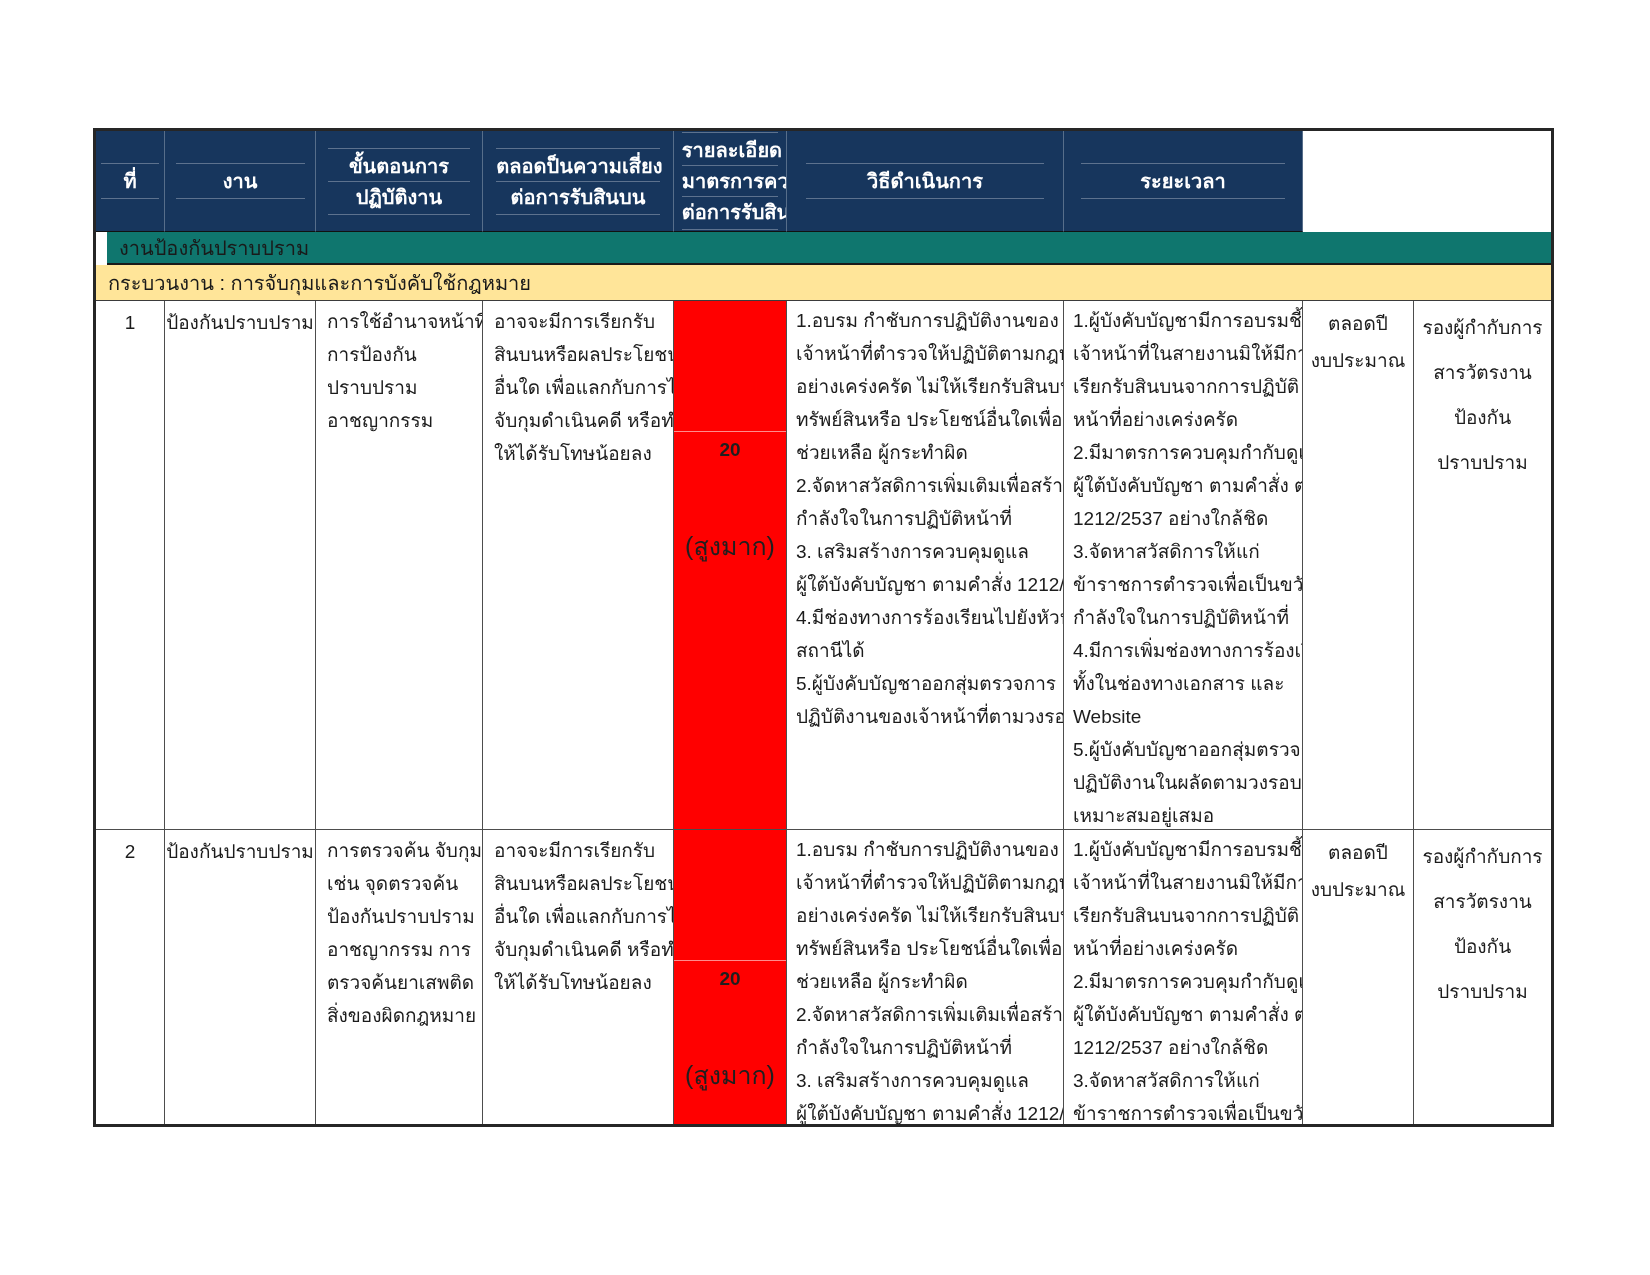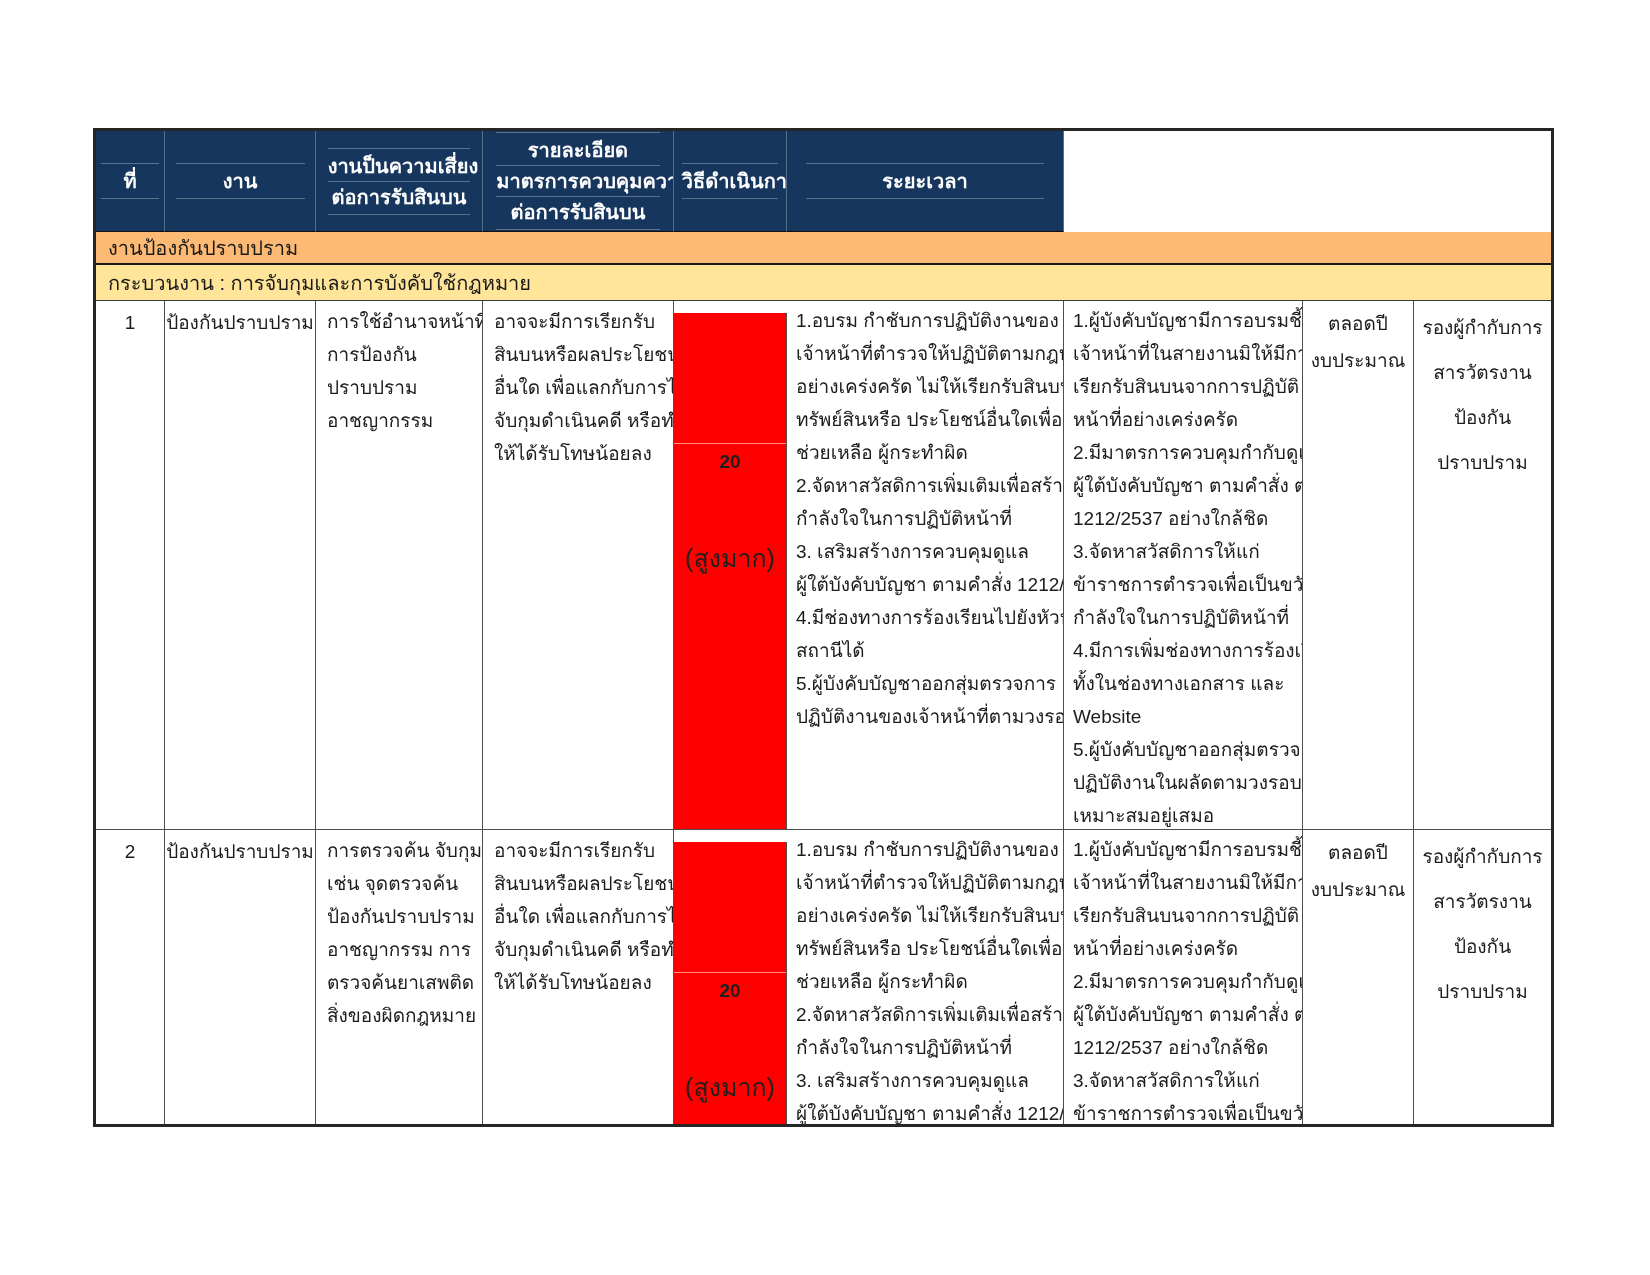--- a/index.html
+++ b/index.html
@@ -36,40 +36,40 @@
   }
   .hl{padding:3px 0;text-align:center;line-height:24px;white-space:nowrap;}
   .hl + .hl{border-top:1px solid rgba(255,255,255,.30);}
   
   .band{
     grid-column:1 / -1;
     display:flex;align-items:center;
     padding-left:12px;font-size:20px;color:#1a1a1a;
     box-sizing:border-box;white-space:pre;overflow:hidden;
   }
-  .band-gold{background:#fdba74;border-bottom:2px solid #1a1a1a;}
+  .band-gold{background:#0f766e;border-bottom:2px solid #1a1a1a;margin-left:11px;}
   .band-light{background:#FFE599;border-bottom:1px solid #3b3b3b;}
   
   .bc{
     border-right:1px solid #4d4d4d;
     font-size:19px;line-height:33px;
     white-space:pre;background:#ffffff;
   }
   .row1 .bc{border-bottom:1px solid #4d4d4d;}
   .bc.last{border-right:none;}
   .c-no{text-align:center;padding-top:5px;}
   .c-work{text-align:center;padding-top:5px;}
   .c-proc{padding:4px 4px 0 11px;}
   .c-issue{padding:4px 4px 16px 11px;}
   .c-meas{padding:3px 2px 0 9px;}
   .c-meth{padding:3px 2px 0 9px;}
   .c-dur{text-align:center;padding-top:4px;line-height:37px;}
   .c-resp{text-align:center;padding-top:4px;line-height:45px;}
   
-  .c-risk{background:#FF0000;padding:0;margin-top:12px;}
+  .c-risk{background:#FF0000;padding:0;}
   .risk-top{
     height:65px;margin:0;
     border-bottom:1px solid rgba(255,255,255,.55);
     text-align:center;padding-top:2px;box-sizing:border-box;
   }
   .risk-score{font-weight:bold;line-height:30px;font-size:19px;color:#1f1f1f;}
   .risk-level{line-height:30px;font-size:25px;color:#1f1f1f;}
 </style>
 </head>
 <body>
@@ -81,21 +81,27 @@
         <div class="hl">ที่</div>
       </div>
   </div>
   <div class="cell hd">
     <div class="hdr-box">
         <div class="hl">งาน</div>
       </div>
   </div>
   <div class="cell hd">
     <div class="hdr-box">
-      <div class="hl">งานป็นความเสี่ยง</div>
+      <div class="hl">ขั้นตอนการ</div>
+      <div class="hl">ปฏิบัติงาน</div>
+    </div>
+  </div>
+  <div class="cell hd">
+    <div class="hdr-box">
+      <div class="hl">ตลอดป็นความเสี่ยง</div>
       <div class="hl">ต่อการรับสินบน</div>
     </div>
   </div>
   <div class="cell hd">
     <div class="hdr-box">
       <div class="hl">รายละเอียด</div>
       <div class="hl">มาตรการควบคุมความเสี่ยง</div>
       <div class="hl">ต่อการรับสินบน</div>
     </div>
   </div>

